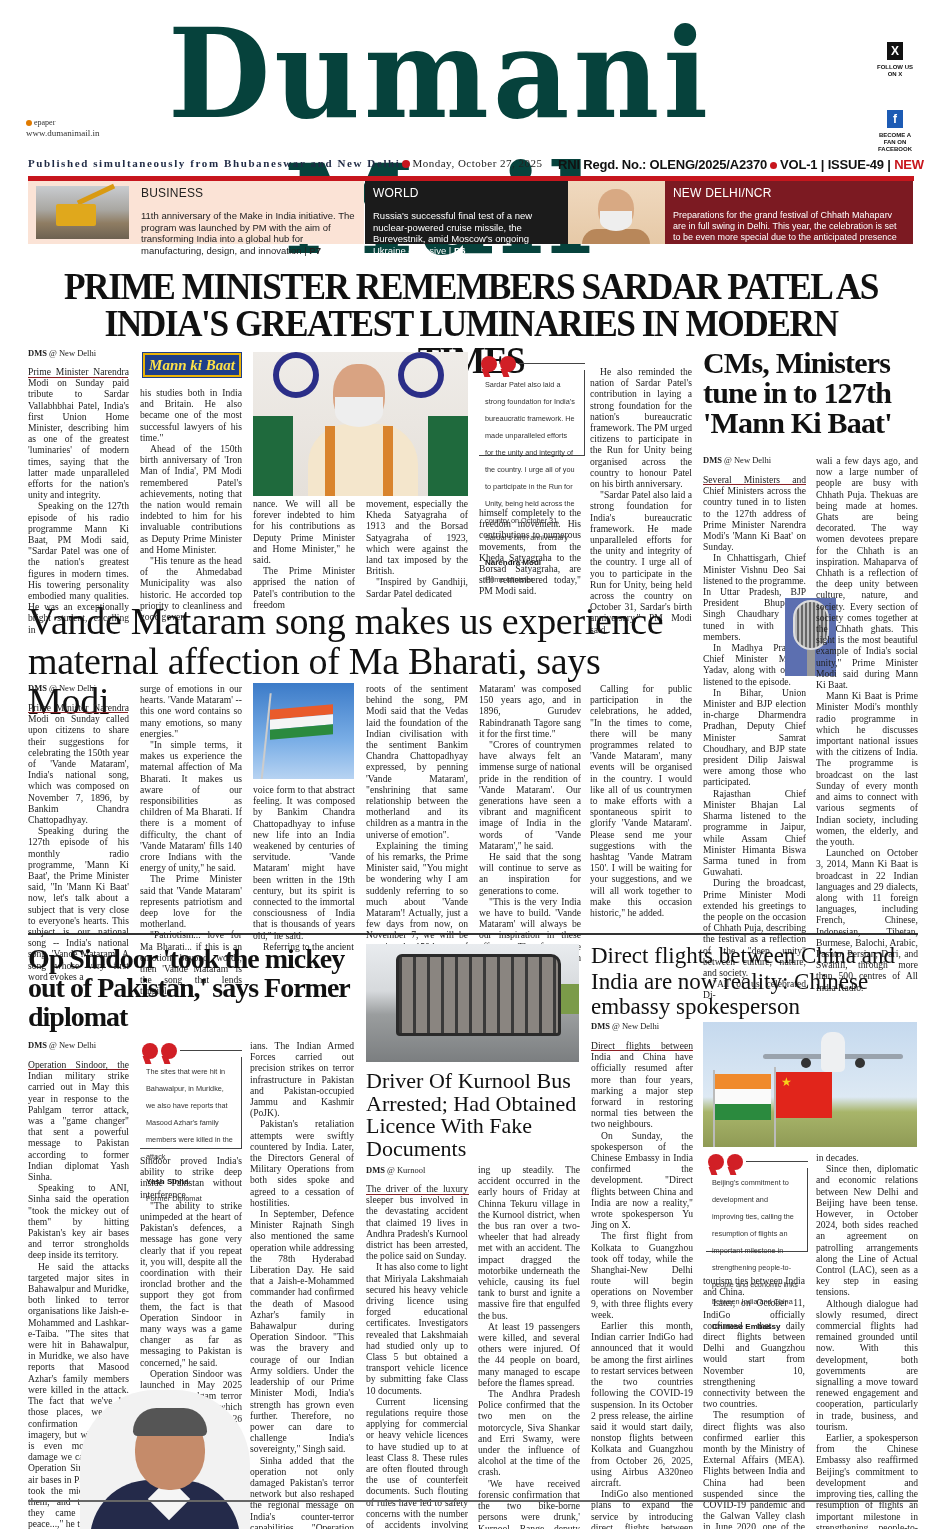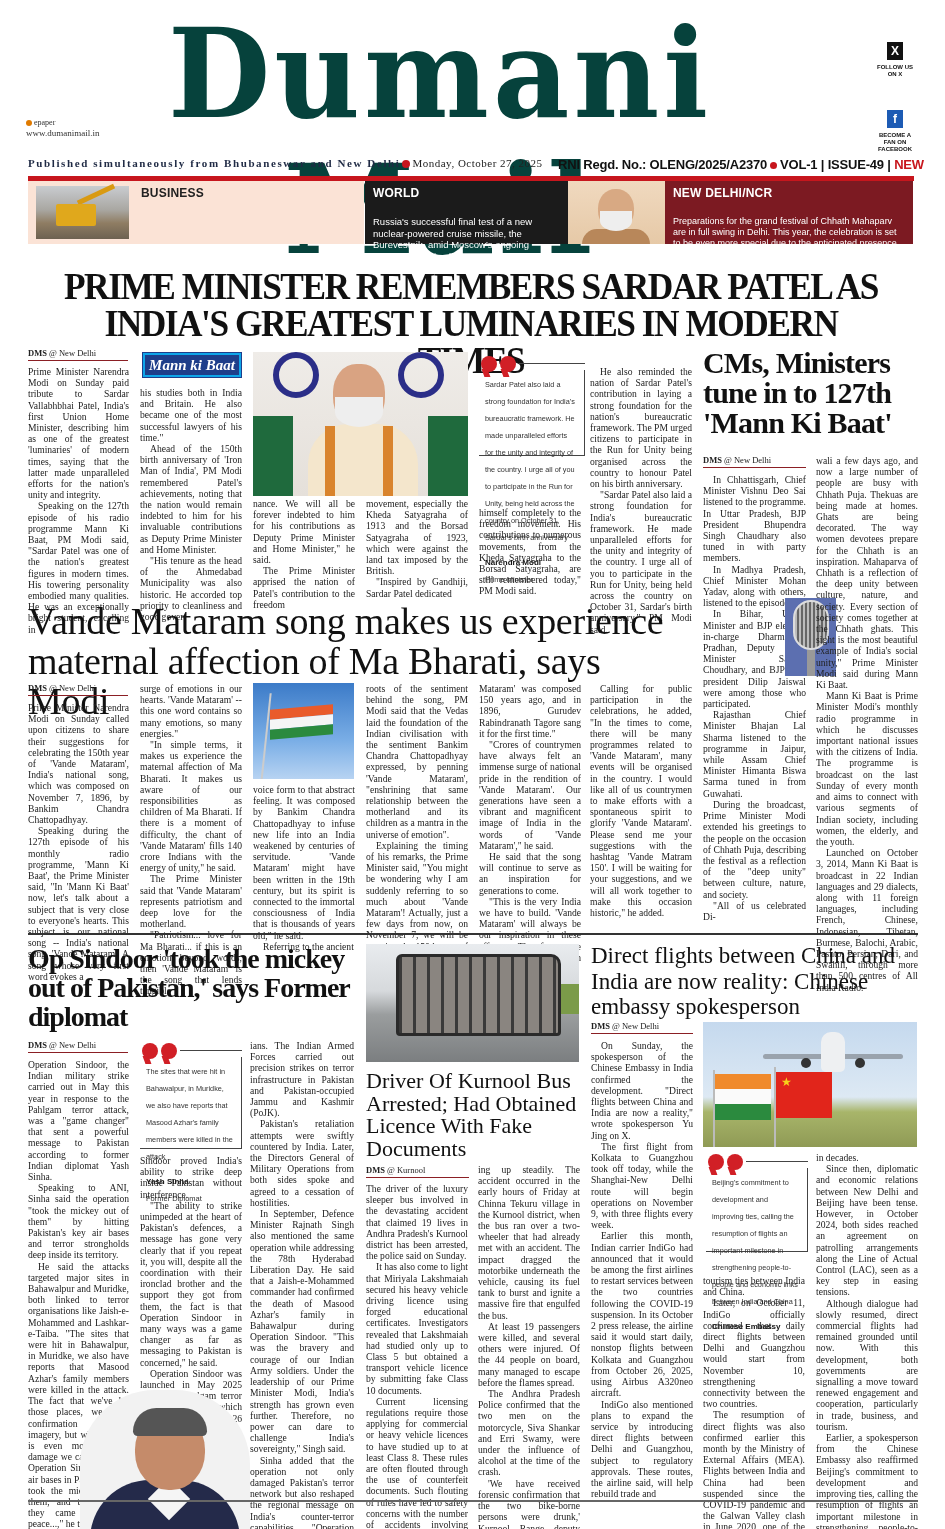--- a/index.html
+++ b/index.html
@@ -14,43 +14,43 @@
 .social .ico{display:block;width:16px;height:18px;margin:0 auto 4px;color:#fff;font-size:12px;line-height:18px;font-weight:bold}
 .tagline{left:28px;top:157px;font-size:11px;letter-spacing:1.6px;color:#1f2a44;font-weight:bold}
 .tagline .red{display:inline-block;width:8px;height:8px;background:#c7161d;border-radius:50%;margin:0 2px;vertical-align:middle}
 .tagline .date{font-weight:normal;letter-spacing:.5px;color:#222}
 .regline{left:558px;top:157px;font-family:"Liberation Sans",sans-serif;font-size:13px;font-weight:bold;color:#111;letter-spacing:-.2px}
 .regline .red{color:#c7161d}
 .regline .dot{display:inline-block;width:7px;height:7px;background:#c7161d;border-radius:50%;vertical-align:middle;margin:0 3px}
 .redbar{left:28px;top:176px;width:886px;height:5px;background:#c7161d}
 
 .teaser{top:181px;height:63px;font-family:"Liberation Sans",sans-serif}
-.teaser h3{font-size:12px;font-weight:bold;letter-spacing:.2px;margin-bottom:16px}
+.teaser h3{font-size:12px;font-weight:normal;letter-spacing:.2px;margin-bottom:10px}
 .teaser p{font-size:9.5px;line-height:11.5px}
 .biz{left:28px;width:336px;background:#fbe3d6}
 .biz-img{position:absolute;left:8px;top:5px;width:93px;height:53px;background:linear-gradient(180deg,#c9ccd0 0%,#a9a7a2 45%,#8f7d63 70%,#6d6151 100%)}
 .biz-img .truck{position:absolute;left:20px;top:18px;width:40px;height:22px;background:#e0a81c;border-radius:2px}
 .biz-img .arm{position:absolute;left:40px;top:6px;width:40px;height:5px;background:#d99a12;transform:rotate(-25deg)}
 .biz-txt{position:absolute;left:113px;top:5px;width:220px;color:#222}
 .world{left:365px;width:206px;background:#1b1b1b;color:#fff;padding:5px 8px}
 .ncr-img{left:568px;top:181px;width:97px;height:63px;background:linear-gradient(180deg,#f0d9bf 0%,#e6c9a7 100%)}
 .ncr-img .face{position:absolute;left:30px;top:8px;width:36px;height:40px;border-radius:48% 48% 45% 45%;background:#d8a983}
 .ncr-img .beard{position:absolute;left:32px;top:30px;width:32px;height:20px;border-radius:0 0 50% 50%;background:#eee}
 .ncr-img .body{position:absolute;left:14px;top:48px;width:68px;height:15px;border-radius:30px 30px 0 0;background:#b8875a}
 .ncr{left:665px;width:248px;background:#7c1a22;color:#fff;padding:5px 8px}
 .ncr p{font-size:9px;line-height:11px}
 
 .mainhead{left:28px;top:268px;width:886px;text-align:center;font-family:"Liberation Serif",serif;font-weight:bold;font-size:38px;line-height:37px;letter-spacing:-1.6px;transform:scaleX(.93);transform-origin:center;color:#111}
 
 .col{position:absolute;font-size:9.6px;line-height:11.2px;text-align:justify;hyphens:auto;color:#222}
 .col p{text-indent:10px}
 .col p.ni{text-indent:0}
-.byline{position:absolute;font-size:8.5px;border-bottom:1.5px solid #8b1f24;padding-bottom:2px;color:#222}
+.byline{position:absolute;font-size:8.5px;border-bottom:1.5px solid #8b1f24;padding-bottom:19px;color:#222}
 .byline b{font-weight:bold}
-.mkb{left:143px;top:353px;width:98px;height:24px;background:#1e3e8a;border:2px solid #0ea5e9;outline:1px solid #1e3e8a;color:#ffffff;font-style:italic;font-weight:bold;font-size:15px;text-align:center;line-height:20px}
+.mkb{left:143px;top:353px;width:98px;height:24px;background:#1e3e8a;border:2px solid #eab308;outline:1px solid #1e3e8a;color:#fde047;font-style:italic;font-weight:bold;font-size:15px;text-align:center;line-height:20px}
 .pm-photo{left:253px;top:352px;width:215px;height:144px;background:linear-gradient(180deg,#efece8 0%,#e5e0da 100%);overflow:hidden}
 .chakra{position:absolute;width:46px;height:46px;border-radius:50%;border:6px solid #2b2e88;top:0}
 .green{position:absolute;bottom:0;height:80px;background:#1f6a3d}
 .pm-photo .head{position:absolute;left:80px;top:12px;width:52px;height:62px;border-radius:45%;background:#d9a382}
 .pm-photo .beard{position:absolute;left:82px;top:45px;width:48px;height:30px;border-radius:0 0 50% 50%;background:#eee}
 .pm-photo .kurta{position:absolute;left:55px;top:72px;width:110px;height:80px;border-radius:40px 40px 0 0;background:#f4e6cc}
 .pm-photo .stole{position:absolute;left:72px;top:74px;width:10px;height:70px;background:#d9842d}
 .pm-photo .stole2{position:absolute;left:130px;top:74px;width:10px;height:70px;background:#d9842d}
 .quote{position:absolute;border:1px solid #444;border-left:none;border-top:none;font-family:"Liberation Sans",sans-serif;font-size:7.3px;line-height:17px;color:#333;padding:6px 8px 6px 6px}
 .quote .marks{position:absolute;top:-14px;left:2px;font-size:0}
@@ -112,20 +112,21 @@
 </div>
 <div class="abs redbar"></div>
 
 <div class="abs teaser biz">
   <div class="biz-img">
       <div class="arm"></div>
       <div class="truck"></div>
     </div>
   <div class="biz-txt">
     <h3>BUSINESS</h3>
+    <p><span>11th anniversary of the Make in India initiative. The program was launched by PM with the aim of transforming India into a global hub for manufacturing, design, and innovation</span> | <b>P7</b></p>
   </div>
 </div>
 <div class="abs teaser world">
   <h3>WORLD</h3>
   <p><span>Russia's successful final test of a new nuclear-powered cruise missile, the Burevestnik, amid Moscow's ongoing Ukraine offensive</span> | <b>P6</b></p>
 </div>
 <div class="abs ncr-img">
     <div class="body"></div>
     <div class="face"></div>
     <div class="beard"></div>
@@ -178,20 +179,21 @@
   <p class="ni">himself completely to the freedom movement. His contributions to numerous movements, from the Kheda Satyagraha to the Borsad Satyagraha, are still remembered today," PM Modi said.</p>
 </div>
 <div class="col" style="left:590px;top:366px;width:102px">
   <p>He also reminded the nation of Sardar Patel's contribution in laying a strong foundation for the nation's bureaucratic framework. The PM urged citizens to participate in the Run for Unity being organised across the country to honour Patel on his birth anniversary.</p>
   <p>"Sardar Patel also laid a strong foundation for India's bureaucratic framework. He made unparalleled efforts for the unity and integrity of the country. I urge all of you to participate in the Run for Unity, being held across the country on October 31, Sardar's birth anniversary," PM Modi said.</p>
 </div>
 
 <div class="abs h-cms">CMs, Ministers tune in to 127th 'Mann Ki Baat'</div>
 <div class="byline" style="left:703px;top:455px;width:103px"><b>DMS</b> <span>@ New Delhi</span></div>
 <div class="col" style="left:703px;top:474px;width:103px">
+  <p class="ni">Several Ministers and Chief Ministers across the country tuned in to listen to the 127th address of Prime Minister Narendra Modi's 'Mann Ki Baat' on Sunday.</p>
   <p>In Chhattisgarh, Chief Minister Vishnu Deo Sai listened to the programme. In Uttar Pradesh, BJP President Bhupendra Singh Chaudhary also tuned in with party members.</p>
   <p>In Madhya Pradesh, Chief Minister Mohan Yadav, along with others, listened to the episode.</p>
   <p>In Bihar, Union Minister and BJP election in-charge Dharmendra Pradhan, Deputy Chief Minister Samrat Choudhary, and BJP state president Dilip Jaiswal were among those who participated.</p>
   <p>Rajasthan Chief Minister Bhajan Lal Sharma listened to the programme in Jaipur, while Assam Chief Minister Himanta Biswa Sarma tuned in from Guwahati.</p>
   <p>During the broadcast, Prime Minister Modi extended his greetings to the people on the occasion of Chhath Puja, describing the festival as a reflection of the "deep unity" between culture, nature, and society.</p>
   <p>"All of us celebrated Di-</p>
 </div>
 <div class="abs mic">
     <div class="head"></div>
     <div class="stem"></div>
@@ -288,20 +290,21 @@
 <div class="col" style="left:478px;top:1164px;width:102px">
   <p class="ni">ing up steadily. The accident occurred in the early hours of Friday at Chinna Tekuru village in the Kurnool district, when the bus ran over a two-wheeler that had already met with an accident. The impact dragged the motorbike underneath the vehicle, causing its fuel tank to burst and ignite a massive fire that engulfed the bus.</p>
   <p>At least 19 passengers were killed, and several others were injured. Of the 44 people on board, many managed to escape before the flames spread.</p>
   <p>The Andhra Pradesh Police confirmed that the two men on the motorcycle, Siva Shankar and Erri Swamy, were under the influence of alcohol at the time of the crash.</p>
   <p>'We have received forensic confirmation that the two bike-borne persons were drunk,' Kurnool Range deputy inspector general (DIG) of Police Koya Praveen, said.</p>
 </div>
 
 <div class="abs h-china">Direct flights between China and India are now reality: Chinese embassy spokesperson</div>
 <div class="byline" style="left:591px;top:1021px;width:102px"><b>DMS</b> <span>@ New Delhi</span></div>
 <div class="col" style="left:591px;top:1040px;width:102px">
+  <p class="ni">Direct flights between India and China have officially resumed after more than four years, marking a major step forward in restoring normal ties between the two neighbours.</p>
   <p>On Sunday, the spokesperson of the Chinese Embassy in India confirmed the development. "Direct flights between China and India are now a reality," wrote spokesperson Yu Jing on X.</p>
   <p>The first flight from Kolkata to Guangzhou took off today, while the Shanghai-New Delhi route will begin operations on November 9, with three flights every week.</p>
   <p>Earlier this month, Indian carrier IndiGo had announced that it would be among the first airlines to restart services between the two countries following the COVID-19 suspension. In its October 2 press release, the airline said it would start daily, nonstop flights between Kolkata and Guangzhou from October 26, 2025, using Airbus A320neo aircraft.</p>
   <p>IndiGo also mentioned plans to expand the service by introducing direct flights between Delhi and Guangzhou, subject to regulatory approvals. These routes, the airline said, will help rebuild trade and</p>
 </div>
 <div class="abs plane-photo">
   <div class="plane">
       <div class="wing"></div>
       <div class="fus"></div>
       <div class="eng" style="left:38px"></div>

